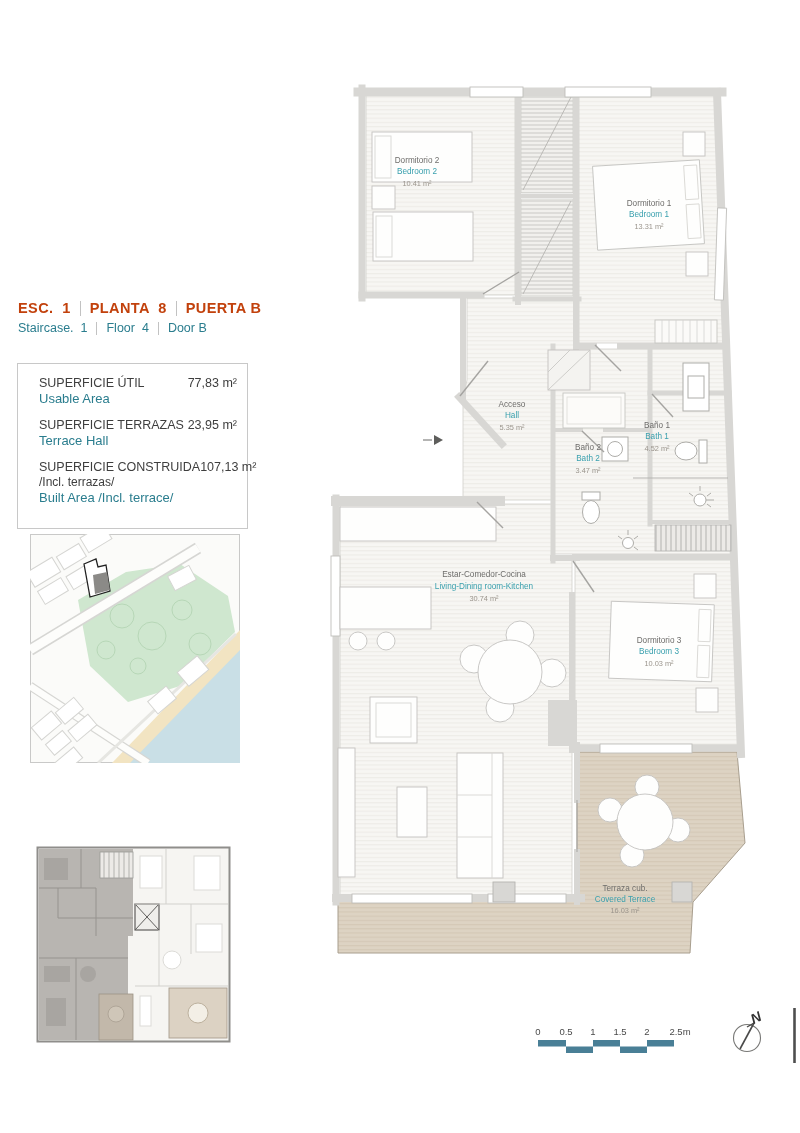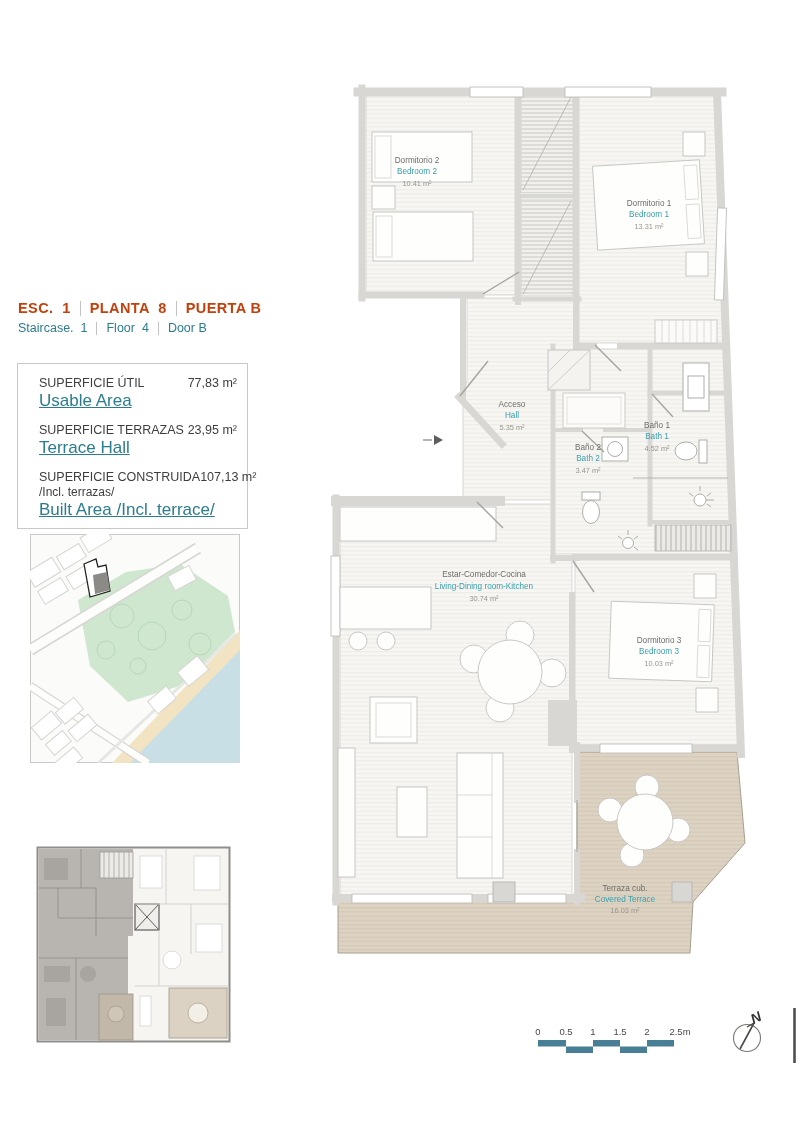--- a/index.html
+++ b/index.html
@@ -11,21 +11,21 @@
   .hdr-row{display:flex;align-items:center;gap:9px;white-space:pre;}
   .hdr-title{font-size:14.5px;font-weight:bold;color:#c2410c;letter-spacing:.4px;}
   .hdr-sub{font-size:12.5px;color:#2a7d8e;margin-top:5px;}
   .vdiv{width:1px;height:15px;background:#c2c2c2;}
   .vdiv.sm{height:13px;}
   
   .abox{position:absolute;left:17px;top:347px;width:231px;height:166px;border:1.5px solid #c8c8c8;
         box-sizing:border-box;padding:12px 10px 0 21px;margin-top:16px;}
   .arow{display:flex;justify-content:space-between;align-items:baseline;
         font-size:12.5px;color:#3e3e3e;white-space:pre;}
-  .aen{font-size:17px;color:#2a7d8e;margin-top:1px;text-decoration:underline;}
+  .aen{font-size:13px;color:#2a7d8e;margin-top:1px;}
   .agrp{margin-bottom:12px;}
   .anote{font-size:12px;color:#3e3e3e;margin-top:1px;}
   .lbl-es{fill:#6e6d6b;font-size:8.2px;}
   .lbl-en{fill:#3aa0ae;font-size:8.2px;}
   .lbl-ar{fill:#9a948c;font-size:7.4px;}
 </style>
 </head>
 <body>
 
 <div id="stage">

